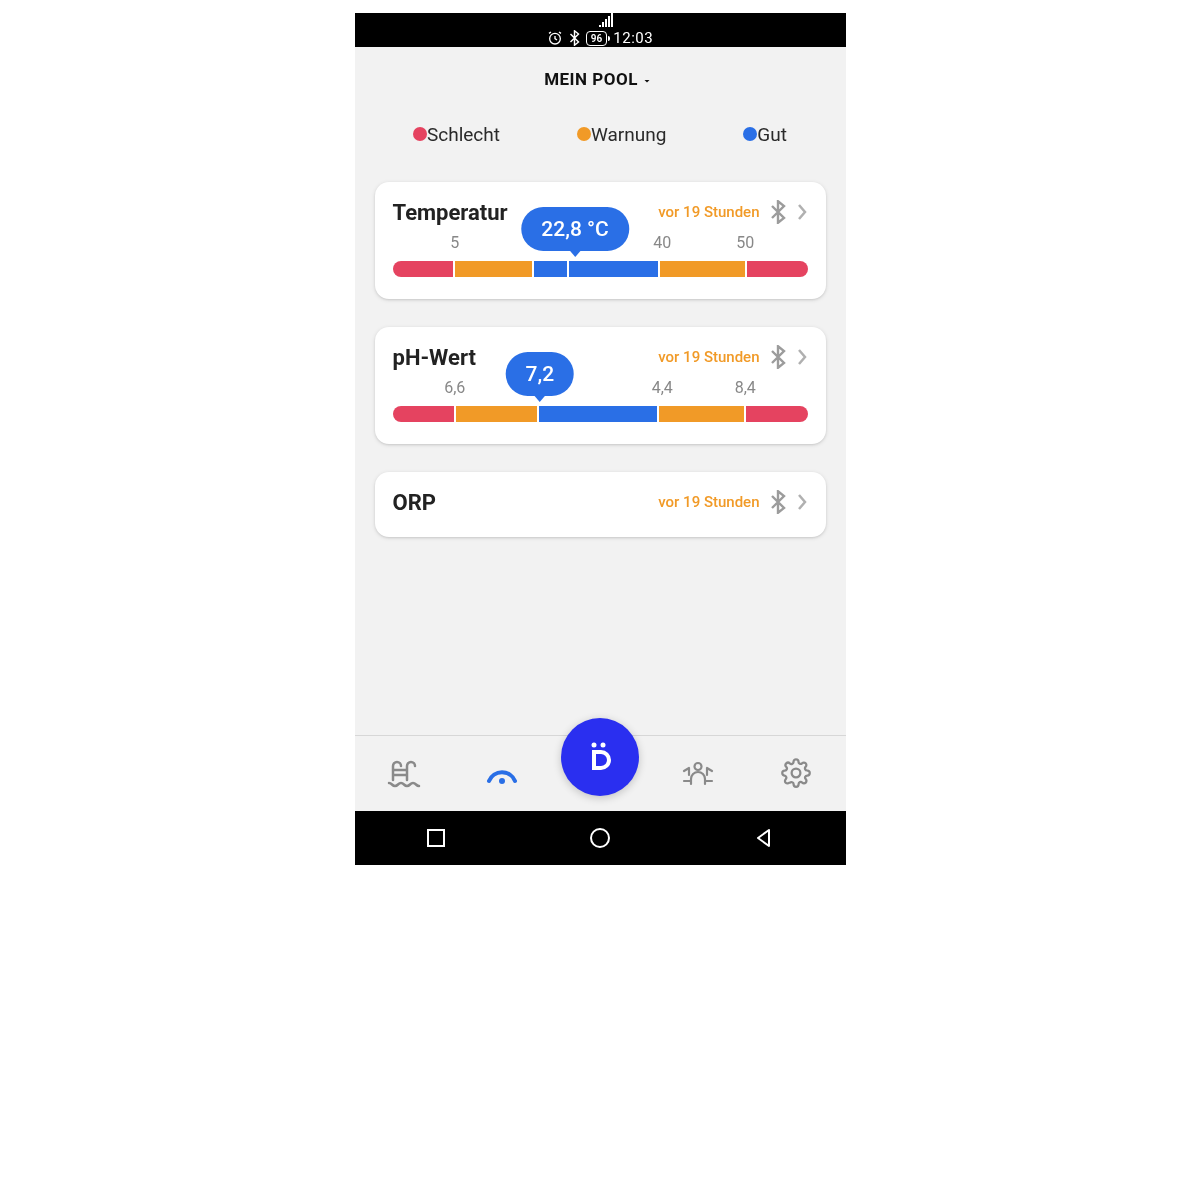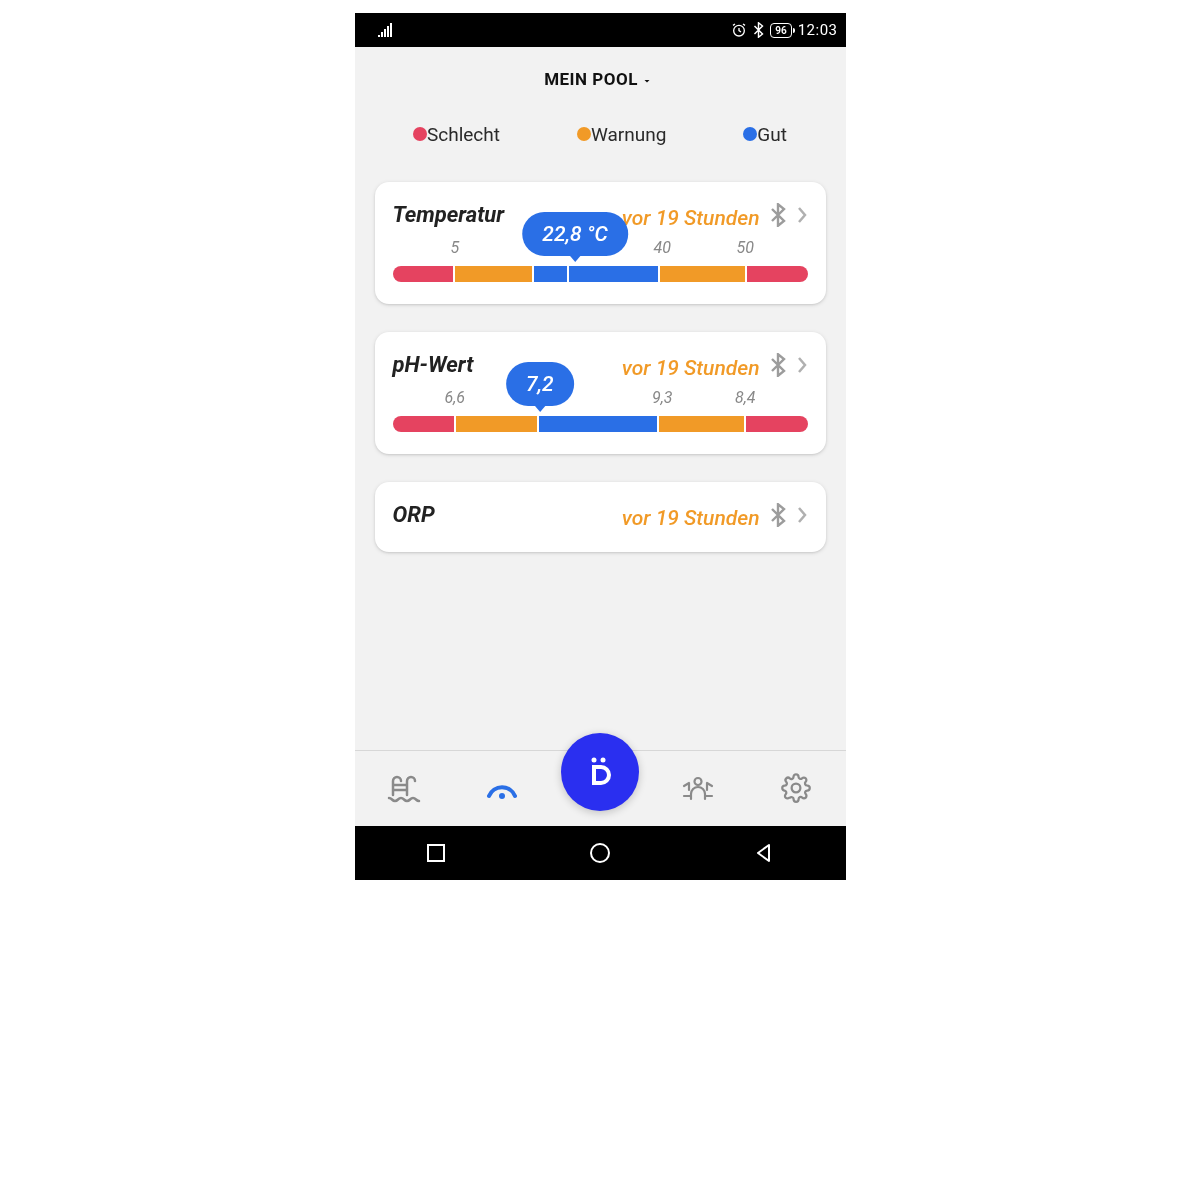--- a/index.html
+++ b/index.html
@@ -21,20 +21,21 @@
     
     .status-bar {
       height: 34px;
       background: #000;
       color: #fff;
       display: flex;
       align-items: center;
       justify-content: space-between;
       padding: 0 8px;
       font-size: 14px;
+      flex-direction: column;
     }
     .status-left { display: flex; align-items: center; padding-left: 15px;}
     .status-right { display: flex; align-items: center; gap: 6px; }
     .signal-icon svg, .alarm-icon svg, .bt-icon-status svg { display: block; }
     .battery-pill {
       border: 1.5px solid #fff;
       border-radius: 4px;
       font-size: 10px;
       padding: 0px 4px;
       line-height: 13px;
@@ -77,40 +78,40 @@
     
     .section-header {
       background: #e0e0e0;
       color: #525252;
       font-weight: 700;
       font-size: 18px;
       padding: 11px 20px;
       letter-spacing: 0.3px;
     }
     
-    .cards { padding: 14px 20px 20px 20px; font-style: italic; }
+    .cards { padding: 14px 20px 20px 20px; }
     .card {
       background: #fff;
       border-radius: 14px;
       padding: 18px 18px 22px 18px;
       margin-bottom: 28px;
       box-shadow: 0 1px 4px rgba(0,0,0,0.12), 0 1px 2px rgba(0,0,0,0.08);
     }
     .card-header {
       display: flex;
       align-items: center;
       justify-content: space-between;
     }
     .card-title {
       font-size: 22px;
       font-weight: 700;
       color: #222;
     }
     .card-right { display: flex; align-items: center; gap: 8px;}
-    .card-time { color: #f19a27; font-size: 21px; font-weight: 500; margin-top: 6px; }
+    .card-time { color: #f19a27; font-size: 15px; font-weight: 500; }
     .bt-icon svg { display: block; }
     .chev-icon svg { display: block; }
     
     .gauge-wrap { position: relative; margin-top: 36px;}
     .gauge-bar {
       height: 16px;
       border-radius: 8px;
       display: flex;
       overflow: hidden;
     }
@@ -287,21 +288,21 @@
             </span>
             <span class="chev-icon">
               <svg width="12" height="20" viewBox="0 0 12 20">
                 <path fill="none" stroke="#b0b0b0" stroke-width="2.5" d="M3 3l6 7-6 7"></path>
               </svg>
             </span>
           </div>
         </div>
         <div class="gauge-wrap">
           <span class="tick" style="left: 15%;">6,6</span>
-          <span class="tick" style="left: 65%;">9,3</span>
+          <span class="tick" style="left: 65%;">4,4</span>
           <span class="tick" style="left: 85%;">8,4</span>
           <div class="bubble" style="left: 35.5%;">7,2</div>
           <div class="gauge-bar">
             <div class="seg seg-bad" style="width: 15%;"></div>
             <div class="seg-div"></div>
             <div class="seg seg-warn" style="width: 20%;"></div>
             <div class="seg-div"></div>
             <div class="seg seg-good" style="width: 29%;"></div>
             <div class="seg-div"></div>
             <div class="seg seg-warn" style="width: 21%;"></div>

